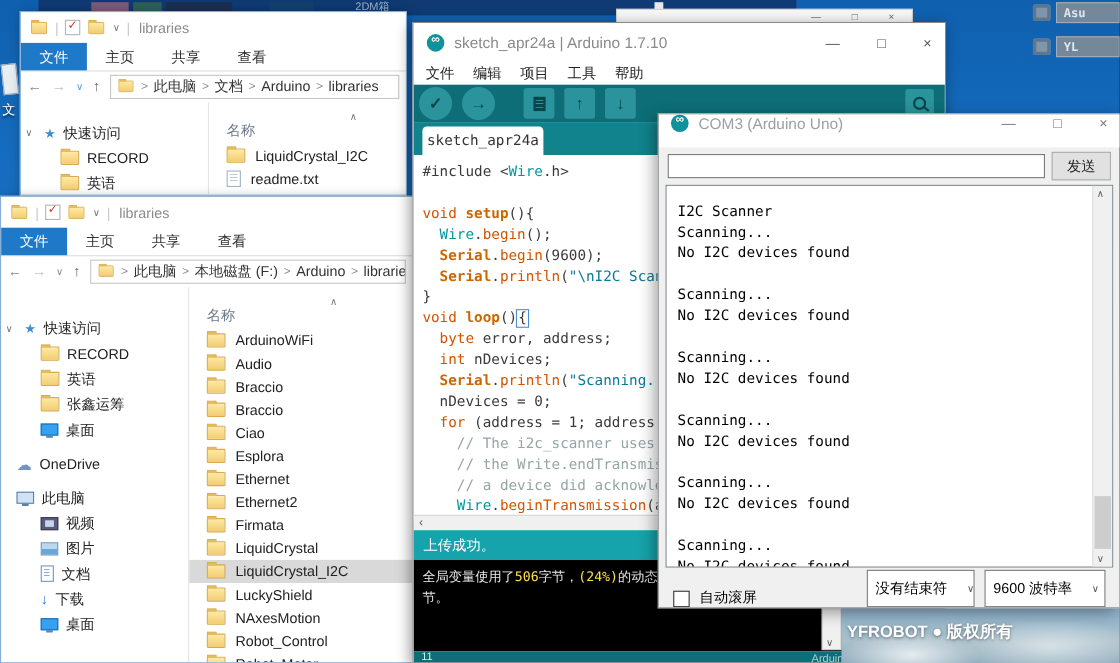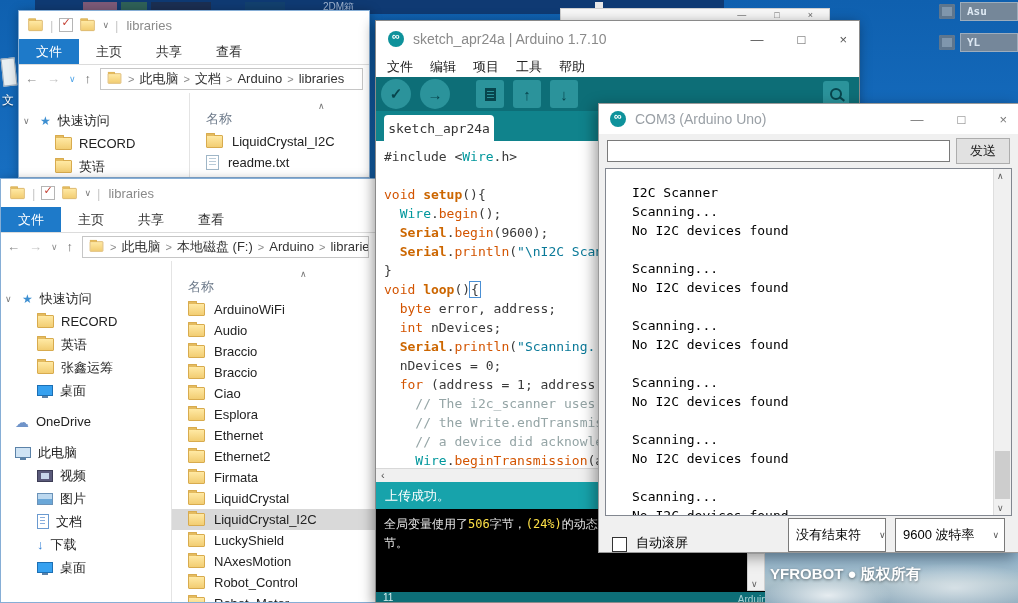--- a/index.html
+++ b/index.html
@@ -112,27 +112,27 @@
     color:#555;font-size:11px;line-height:13px;padding-left:5px;box-sizing:border-box;}
   .ar-status{position:absolute;top:461px;height:27px;left:0;right:0;background:#17a3ab;color:#fff;display:flex;align-items:center;padding-left:9px;}
   .ar-console{position:absolute;top:488px;height:83px;left:0;right:0;background:#000;padding:6px 8px;
     font-family:"DejaVu Sans Mono",monospace;font-size:12px;line-height:19px;box-sizing:border-box;}
   .ar-footer{position:absolute;top:571px;height:12px;left:0;right:0;background:#0d6e77;color:#d8f0f2;font-size:10px;overflow:hidden;}
   .ar-footer .ln{position:absolute;left:7px;top:0;}
   .ar-footer .bd{position:absolute;right:20px;top:2px;opacity:.75;}
   
   #com3{position:absolute;left:598px;top:103px;width:420px;height:450px;background:#f0f0f0;border:1px solid #999;border-right:none;
     box-shadow:-3px 4px 14px rgba(0,0,0,.4);z-index:7;overflow:hidden;box-sizing:border-box;}
-  .cm-title{height:30px;background:#fff;display:flex;align-items:center;gap:9px;padding:0 11px;color:#9aa0a6;font-size:14px;}
+  .cm-title{height:30px;background:#fff;display:flex;gap:9px;padding:0 11px;color:#9aa0a6;font-size:14px;}
   .cm-title .win-controls{color:#777;}
   .cm-send{height:34px;display:flex;align-items:center;padding:0 8px;gap:6px;}
   .cm-input{flex:1;height:22px;background:#fff;border:1px solid #7a7a7a;font-size:13px;padding:0 4px;outline:none;box-sizing:border-box;}
   .cm-send-btn{width:52px;height:24px;background:#e1e1e1;border:1px solid #adadad;display:flex;align-items:center;justify-content:center;color:#222;}
   .cm-out{position:absolute;top:64px;left:6px;right:6px;height:348px;background:#fff;border:1px solid #828790;
-    font-family:"DejaVu Sans Mono",monospace;font-size:13px;line-height:19px;padding:14px 0 0 26px;overflow:hidden;box-sizing:border-box;}
+    font-family:"DejaVu Sans Mono",monospace;font-size:13px;line-height:19px;padding:14px 0 0 10px;overflow:hidden;box-sizing:border-box;}
   .sl{min-height:19px;white-space:pre;}
   .cm-scroll{position:absolute;top:65px;right:7px;width:17px;height:346px;background:#f0f0f0;border-left:1px solid #dedede;}
   .cm-scroll .up{position:absolute;top:2px;left:3px;font-size:9px;color:#606060;}
   .cm-scroll .dn{position:absolute;bottom:2px;left:3px;font-size:9px;color:#606060;}
   .cm-scroll .thumb{position:absolute;left:1px;right:1px;bottom:16px;height:48px;background:#cdcdcd;}
   .cm-bottom{position:absolute;bottom:0;left:0;right:0;height:38px;display:flex;align-items:flex-end;padding:0 13px;gap:9px;}
   .cb{width:13px;height:13px;border:1px solid #333;background:#fff;flex:none;}
   .dd{height:23px;border:1px solid #7a7a7a;background:#fff;display:flex;align-items:center;justify-content:space-between;
     padding:16px 7px;gap:18px;box-sizing:border-box;white-space:nowrap;}
   .dd .ddc{color:#555;font-size:9px;}

